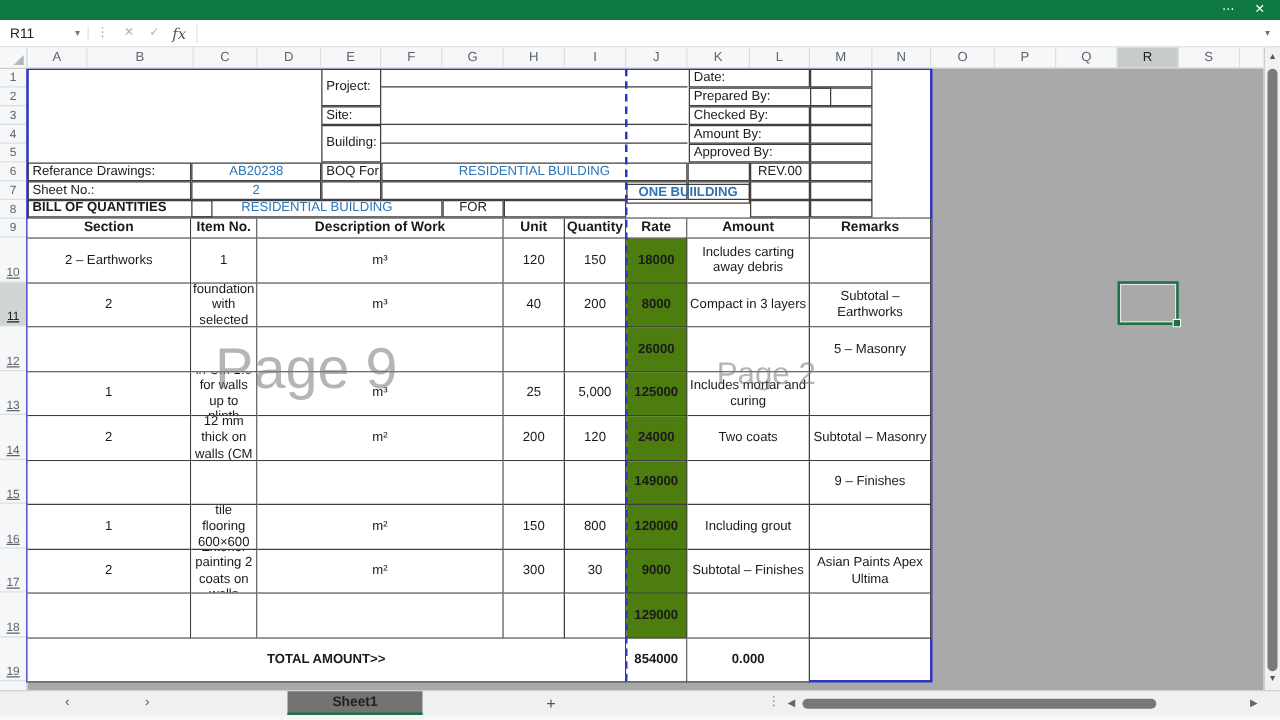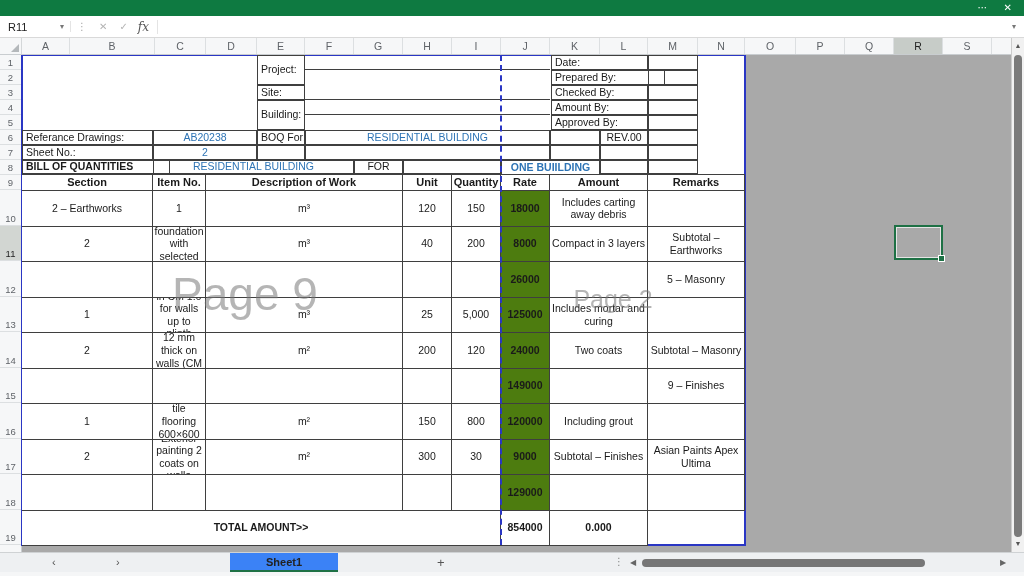--- a/index.html
+++ b/index.html
@@ -25,21 +25,21 @@
   .corner{width:22px;height:100%;border-right:1px solid #d4d7d9;position:relative;box-sizing:border-box;background:#f6f7f8;}
   .corner:after{content:"";position:absolute;right:2px;bottom:2px;width:0;height:0;border-bottom:8px solid #b4b8bb;border-left:8px solid transparent;}
   .ch{box-sizing:border-box;height:100%;border-right:1px solid #dcdfe1;font-size:10.5px;color:#5f6368;display:flex;align-items:center;justify-content:center;}
   .ch.sel{background:#c7ccc8;color:#1f1f1f;}
   .ch.fill{flex:1;border-right:none;}
 
   
   .canvas{position:absolute;top:55px;left:0;width:1011px;height:497px;background:#a9a9a9;overflow:hidden;}
   .gutter{position:absolute;left:0;top:0;width:22px;height:497px;background:#f6f7f8;border-right:1px solid #c9cdd0;box-sizing:border-box;overflow:hidden;}
   .rh{box-sizing:border-box;border-bottom:1px solid #dcdfe1;font-size:9.5px;color:#5f6368;display:flex;align-items:flex-end;justify-content:center;padding-bottom:1px;}
-  .r15{height:15px;}.r35{height:35.5px;}
+  .r15{height:15px;}.r35{height:35.5px;text-decoration:underline;}
   .rh.sel{background:#d2d6d2;color:#1f1f1f;}
 
   
   .page{position:absolute;left:22px;top:0;width:723px;height:490px;background:#fff;outline:2px solid #2a36c4;outline-offset:-1px;}
 
   
   .fc{position:absolute;box-sizing:border-box;border:1px solid #3f3f3f;display:flex;align-items:center;font-size:10.5px;line-height:1.05;color:#1a1a1a;padding:0 3px;overflow:hidden;white-space:nowrap;}
   .fc.ctr{justify-content:center;padding:0;}
   .ul{position:absolute;box-sizing:border-box;border-bottom:1px solid #3f3f3f;}
   .blue{color:#2e74b5;}
@@ -65,21 +65,21 @@
   .vup,.vdown{position:absolute;left:0;width:12px;text-align:center;font-size:7px;color:#555;}
   .vup{top:4px;}
   .vdown{top:502px;}
   .vthumb{position:absolute;left:2px;top:17px;width:8px;height:482px;background:#7a7a7a;border-radius:4px;}
 
   
   .tabbar{position:absolute;top:552px;left:0;width:1024px;height:20px;background:#eef0f2;border-top:1px solid #cfd2d4;box-sizing:border-box;}
   .nav{position:absolute;top:3px;font-size:11px;color:#555;}
   .nav.prev{left:52px;}
   .nav.next{left:116px;}
-  .sheettab{position:absolute;left:230px;top:0;width:108px;height:19px;background:#3b82f6;border-bottom:2px solid #1e7145;display:flex;align-items:center;justify-content:center;font-weight:bold;font-size:11px;color:#222;box-sizing:border-box;}
+  .sheettab{position:absolute;left:230px;top:0;width:108px;height:19px;background:#737373;border-bottom:2px solid #1e7145;display:flex;align-items:center;justify-content:center;font-weight:bold;font-size:11px;color:#222;box-sizing:border-box;}
   .addsheet{position:absolute;left:437px;top:2px;font-size:13px;color:#555;}
   .hdots{position:absolute;left:614px;top:3px;font-size:10px;color:#888;}
   .harrow{position:absolute;top:5px;font-size:8px;color:#666;}
   .hleft{left:630px;}
   .hright{left:1000px;}
   .hthumb{position:absolute;left:642px;top:6px;width:283px;height:8px;background:#777;border-radius:4px;}
   .bottomstrip{position:absolute;top:572px;left:0;width:1024px;height:4px;background:#f5f6f7;}
 </style>
 </head>
 <body>
@@ -184,21 +184,21 @@
       <div class="fc" style="left:235px;top:90px;width:48px;height:15px"></div>
       <div class="fc" style="left:283px;top:90px;width:245px;height:15px"></div>
       <div class="fc" style="left:528px;top:90px;width:50px;height:15px"></div>
       <div class="fc" style="left:578px;top:90px;width:48px;height:15px"></div>
       <div class="fc" style="left:626px;top:90px;width:50px;height:15px"></div>
 
       <div class="fc bold" style="left:0;top:105px;width:148px;height:14px">BILL OF QUANTITIES</div>
       <div class="fc ctr blue" style="left:131px;top:105px;width:201px;height:14px">RESIDENTIAL BUILDING</div>
       <div class="fc ctr" style="left:332px;top:105px;width:49px;height:14px">FOR</div>
       <div class="fc" style="left:381px;top:105px;width:98px;height:14px"></div>
-      <div class="fc ctr blue bold" style="left:479px;top:105px;width:99px;height:16px">ONE BUIILDING</div>
+      <div class="fc ctr blue bold" style="left:479px;top:92px;width:99px;height:16px">ONE BUIILDING</div>
       <div class="fc" style="left:578px;top:105px;width:48px;height:14px"></div>
       <div class="fc" style="left:626px;top:105px;width:50px;height:14px"></div>
 
       <div class="boq">
         <div class="tc hd">Section</div>
         <div class="tc hd">Item No.</div>
         <div class="tc hd">Description of Work</div>
         <div class="tc hd">Unit</div>
         <div class="tc hd">Quantity</div>
         <div class="tc hd">Rate</div>

